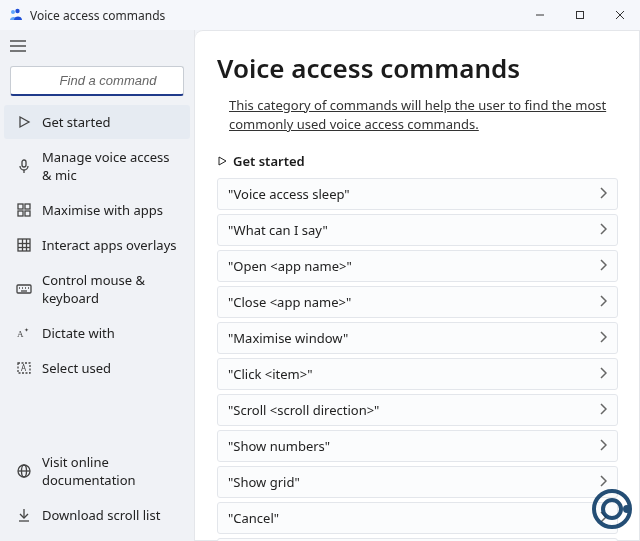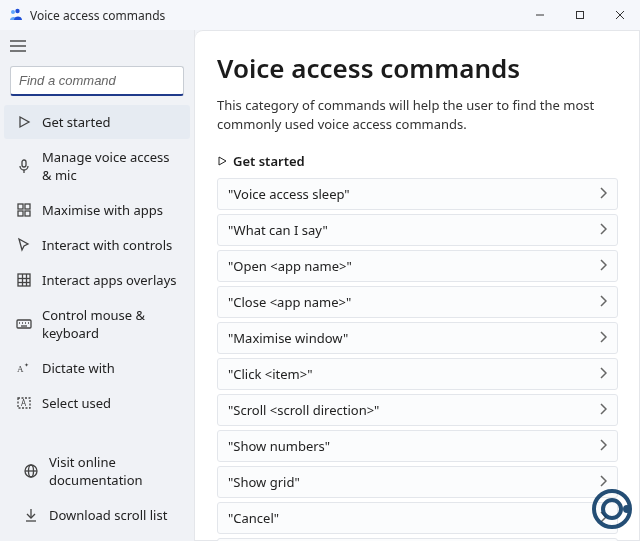--- a/index.html
+++ b/index.html
@@ -35,46 +35,46 @@
   .hamburger svg { width:16px; height:12px; stroke:#333; }
   .search-wrap { padding:4px 10px 8px 10px; }
   .search {
     display:flex; align-items:center;
     height:30px; background:#fff;
     border:1px solid #c8cdd4; border-bottom:2px solid #1f3a8a;
     border-radius:3px; padding:0 6px;
   }
   .search input {
     border:0; outline:0; flex:1; font-size:13px; font-style:italic;
-    background:transparent; color:#555;
+    background:transparent; color:#555;text-align:center;
   }
   .search input::placeholder { font-style:italic; color:#666; }
   .search .mag svg { width:14px; height:14px; stroke:#555; fill:none; stroke-width:1.5; }
   .nav { flex:1; overflow:auto; }
   .nav-item {
     display:flex; align-items:center; gap:10px;
     padding:8px 12px; color:#222; cursor:default;
     border-radius:3px; margin:1px 4px;
   }
   .nav-item.selected { background:#e6ebf2; }
   .nav-item .icon { width:16px; height:16px; display:flex; align-items:center; justify-content:center; }
   .nav-item .icon svg { width:16px; height:16px; stroke:#444; fill:none; stroke-width:1.3; }
   .nav-item .label { font-size:13px; }
-  .footer { border-top:0; padding:4px 0 8px 7px; }
+  .footer { border-top:0; padding:4px 0 8px 0; }
   .footer .nav-item { padding:8px 12px; }
   
   .main {
     flex:1; background:#fff;
     border-radius:8px 0 0 0;
     box-shadow: -1px 0 0 #e4e6ea inset, 0 -1px 0 #e4e6ea inset, 0 1px 0 #e4e6ea inset;
     padding:20px 22px 0 22px;
     overflow:auto; min-height:0;
   }
   .page-title { font-size:26px; font-weight:600; margin:0 0 10px 0; color:#1b1b1b; }
-  .page-desc { font-size:13px; color:#333; line-height:1.45; margin:0 0 18px 0; max-width:400px; }
+  .page-desc { font-size:13px; color:#333; line-height:1.45; margin:0 0 18px 12px; max-width:400px;text-decoration:underline; }
   .section-head { display:flex; align-items:center; gap:6px; font-weight:600; font-size:13px; margin:0 0 8px 0; }
   .section-head .tri svg { width:10px; height:10px; fill:#222; }
   .cmd-list { display:flex; flex-direction:column; gap:4px; padding-bottom:12px; }
   .cmd-row {
     display:flex; align-items:center; justify-content:space-between;
     height:32px; padding:0 10px;
     border:1px solid #e3e6eb; border-radius:3px;
     background:#fbfcfd; font-size:13px; color:#222;
   }
   .cmd-row .chev svg { width:8px; height:12px; stroke:#666; fill:none; stroke-width:1.5; }
@@ -161,28 +161,20 @@
               <rect x="9" y="2" width="5" height="5"></rect>
               <rect x="2" y="9" width="5" height="5"></rect>
               <rect x="9" y="9" width="5" height="5"></rect>
             </svg>
           </span>
           <span class="label">Maximise with apps</span>
         </div>
         <div class="nav-item">
           <span class="icon">
             <svg viewBox="0 0 16 16">
-              <path d="M3 2l3 11 2-4 4-2z"></path>
-            </svg>
-          </span>
-          <span class="label">Interact with controls</span>
-        </div>
-        <div class="nav-item">
-          <span class="icon">
-            <svg viewBox="0 0 16 16">
               <rect x="2" y="2" width="12" height="12"></rect>
               <line x1="6.5" y1="2" x2="6.5" y2="14"></line>
               <line x1="10.5" y1="2" x2="10.5" y2="14"></line>
               <line x1="2" y1="6.5" x2="14" y2="6.5"></line>
               <line x1="2" y1="10.5" x2="14" y2="10.5"></line>
             </svg>
           </span>
           <span class="label">Interact apps overlays</span>
         </div>
         <div class="nav-item">

